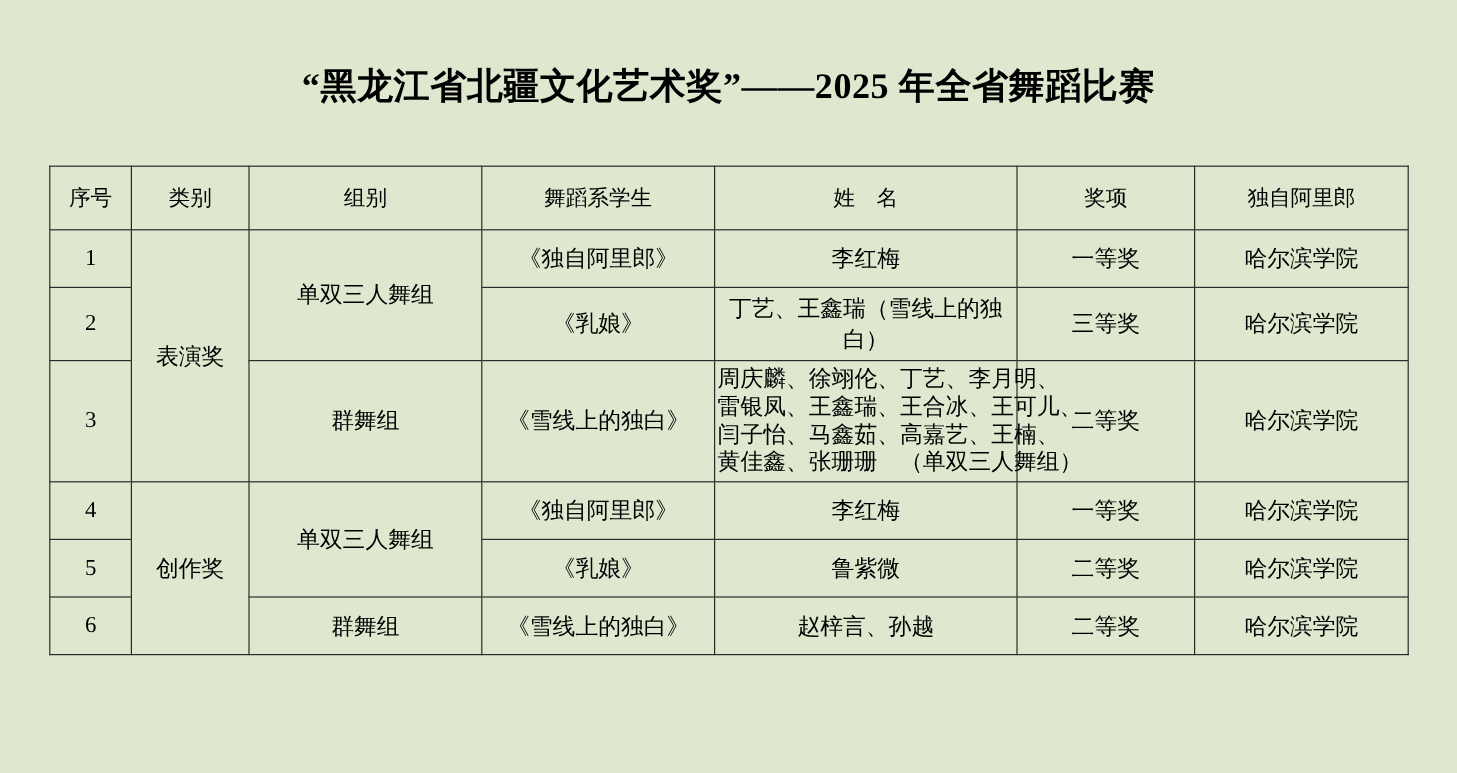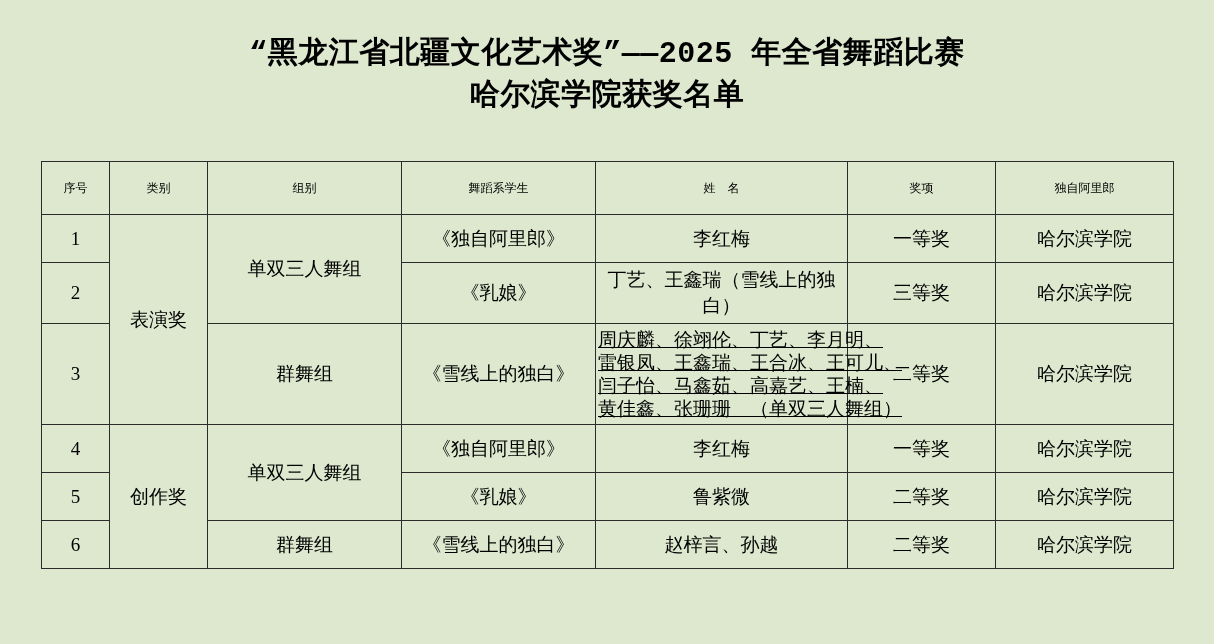--- a/index.html
+++ b/index.html
@@ -15,26 +15,26 @@
     overflow: hidden;
   }
   .page {
     width: 1214px;
     height: 644px;
     position: relative;
     box-sizing: border-box;
   }
   .doc-title {
     text-align: center;
-    font-family: Liberation Mono, monospace;
+    font-family: Liberation Serif, serif;
     font-weight: bold;
     font-size: 30px;
     line-height: 42px;
     letter-spacing: 0.5px;
-    padding-top: 33px;
+    padding-top: 52px;
   }
   .doc-title .line {
     display: block;
     white-space: nowrap;
   }
   .table-wrap {
     margin: 0 auto;
     padding-top: 44px;
     width: 1132px;
   }
@@ -48,55 +48,53 @@
     border: 1px solid #2b2b2b;
     text-align: center;
     vertical-align: middle;
     font-size: 19px;
     font-weight: normal;
     padding: 4px 2px;
     font-family: "Liberation Serif", "DejaVu Serif", serif;
   }
   table.award-table thead td {
     height: 44px;
-    font-size: 12px;
+    font-size: 18px;
   }
   .col-no     { width: 68px; }
   .col-cat    { width: 98px; }
   .col-group  { width: 194px; }
   .col-work   { width: 194px; }
   .col-names  { width: 252px; }
   .col-award  { width: 148px; }
   .col-unit   { width: 178px; }
 
   .row-h1 { height: 48px; }
   .row-h-big { height: 96px; }
 
   .names-multi {
     font-size: 16.5px;
     line-height: 23px;
     text-align: center;
     padding: 5px 6px;
     font-family: "Liberation Sans", "DejaVu Sans", sans-serif;
-    text-decoration: underline;
   }
   .names-multi .nl { display: block; white-space: nowrap; }
   .names-sans {
     font-family: "Liberation Sans", "DejaVu Sans", sans-serif;
     font-size: 17px;
   }
 </style>
 </head>
 <body>
 
 <div class="page">
 
   <div class="doc-title">
     <span class="line">“黑龙江省北疆文化艺术奖”——2025 年全省舞蹈比赛</span>
-    <span class="line">哈尔滨学院获奖名单</span>
   </div>
 
   <div class="table-wrap">
     <table class="award-table">
       <colgroup>
         <col class="col-no">
         <col class="col-cat">
         <col class="col-group">
         <col class="col-work">
         <col class="col-names">

